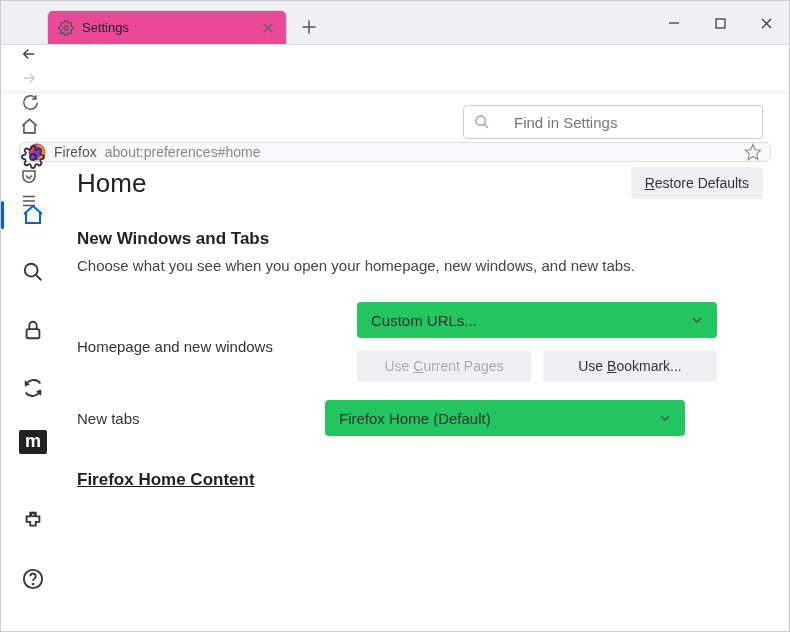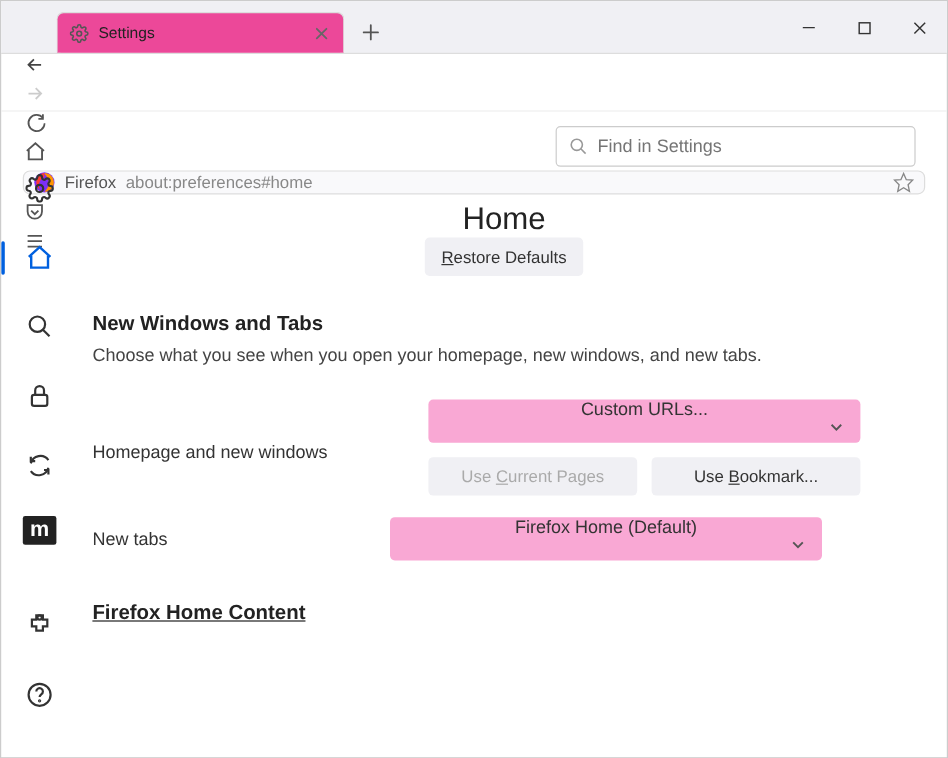--- a/index.html
+++ b/index.html
@@ -30,33 +30,33 @@
     .content { flex:1; display:flex; overflow:hidden; }
     .sidebar { width: 64px; display:flex; flex-direction:column; align-items:center; padding-top: 48px; gap: 26px; }
     .sidebar .side-item { width: 32px; height: 32px; display:flex; align-items:center; justify-content:center; color:#333; cursor:pointer; position:relative; }
     .sidebar .side-item.selected { color:#0060df; }
     .sidebar .side-item.selected::before { content:''; position:absolute; left:-16px; top:2px; bottom:2px; width:3px; background:#0060df; border-radius:2px; }
     .sidebar .side-item.m { background:#222; color:#fff; font-weight:bold; font-size:18px; width:28px; height:24px; border-radius:2px; }
     .sidebar .spacer { flex:1; }
 
     .main { flex:1; padding: 12px 26px 0 6px; display:flex; flex-direction:column; overflow:hidden; }
     .search-row { display:flex; justify-content:flex-end; margin-bottom: 28px; }
-    .search-box { width: 300px; height: 34px; border:1px solid #ccc; border-radius:4px; display:flex; align-items:center; padding:0 10px; gap:8px; }
+    .search-box { width: 300px; height: 34px; border:1px solid #ccc; border-radius:4px; display:flex; align-items:center; padding:0 10px; gap:24px; }
     .search-box input { border:none; outline:none; font-size:15px; flex:1; background:transparent; color:#666; }
-    .title-row { display:flex; align-items:center; justify-content:space-between; margin-bottom: 30px; padding-left:6px;flex-direction:column;}
+    .title-row { display:flex; align-items:center; justify-content:space-between; margin-bottom: 30px; padding-left:6px;}
     .page-title { font-size: 26px; font-weight: 300; color:#222; }
     .btn { background:#f0f0f4; border:none; border-radius:4px; padding: 8px 14px; font-size:14px; color:#333; cursor:pointer; white-space:nowrap; }
     .btn.disabled { color:#aaa; }
     .section-h { font-size: 17px; font-weight:600; color:#222; margin-bottom: 8px; padding-left:6px;}
     .section-p { font-size: 15px; color:#444; margin-bottom: 28px; padding-left:6px;}
 
     .form-row { display:flex; align-items:flex-start; gap: 20px; margin-bottom: 18px; padding-left:6px;}
     .form-label { font-size:15px; color:#333; min-width: 260px; padding-top:36px; }
     .form-controls { flex:1; display:flex; flex-direction:column; gap: 12px; max-width:360px;}
-    .select { background:#f9a8d4; border-radius:4px; height:36px; display:flex; align-items:center; padding:0 14px; font-size:15px; color:#333; cursor:pointer; position:relative;flex-direction:column; }
+    .select { background:#22c55e; border-radius:4px; height:36px; display:flex; align-items:center; padding:0 14px; font-size:15px; color:#333; cursor:pointer; position:relative; }
     .select .chev { margin-left:auto; color:#555; }
     .text-input { border:1px solid #ccc; border-radius:4px; height:36px; padding:0 12px; font-size:15px; color:#333; outline:none; width:100%; }
     .btn-row { display:flex; gap: 12px; }
     .btn-row .btn { flex:1; text-align:center; }
 
     .form-row2 { display:flex; align-items:center; gap: 20px; margin-bottom: 34px; padding-left:6px;}
     .form-row2 .form-label2 { font-size:15px; color:#333; min-width: 228px; }
     .form-row2 .select { flex:1; max-width:360px;}
 
     .section-h2 { font-size: 17px; font-weight:600; color:#222; padding-left:6px;text-decoration:underline;}

